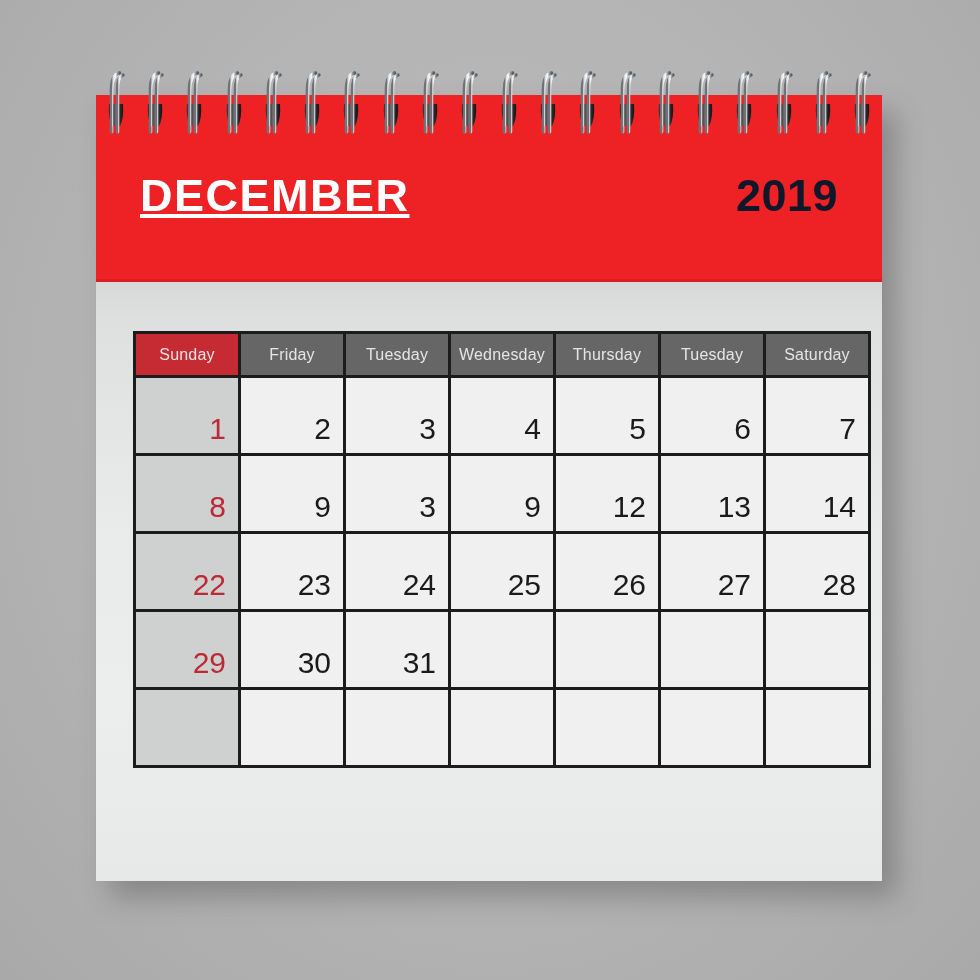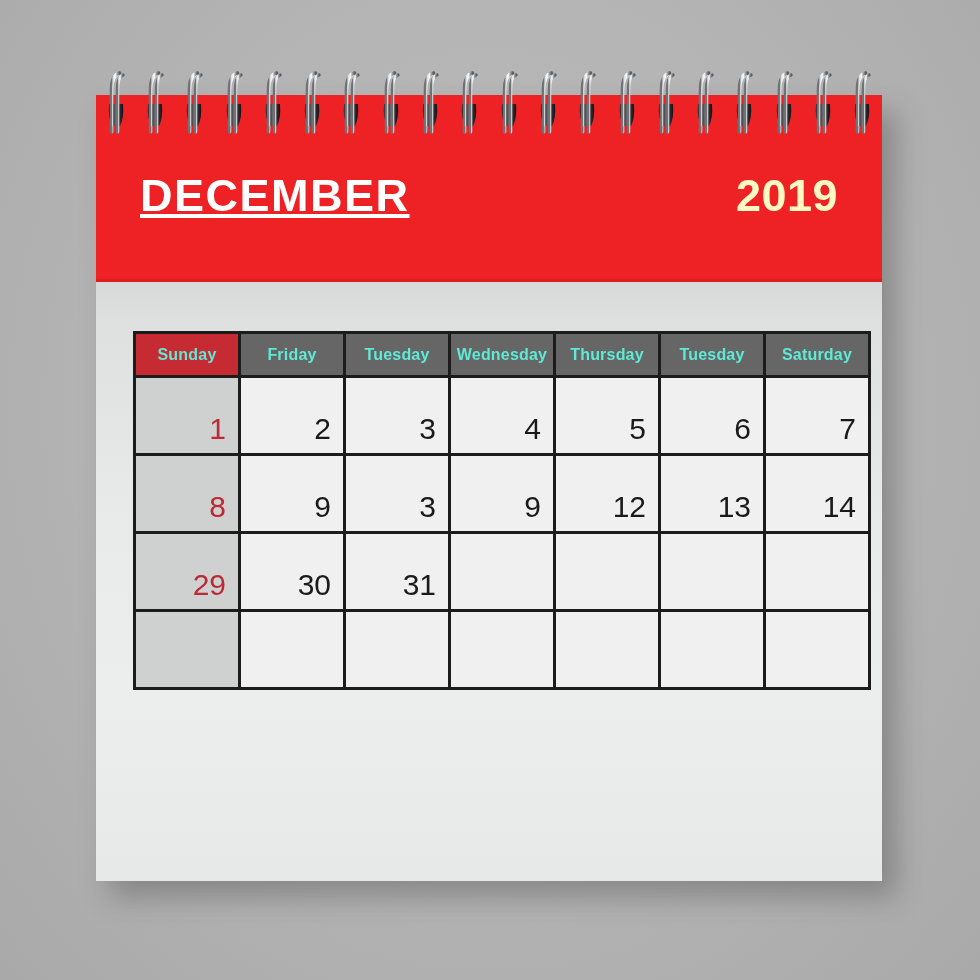--- a/index.html
+++ b/index.html
@@ -62,21 +62,21 @@
     white-space: nowrap;
     text-decoration: underline;
   }
   #year-label {
     position: absolute;
     right: 44px;
     top: 78px;
     font-size: 45px;
     font-weight: bold;
     letter-spacing: 0.5px;
-    color: #fef9c3;
+    color: #0f172a;
     line-height: 1;
     white-space: nowrap;
   }
 
   
   #paper-body {
     position: absolute;
     left: 0;
     top: 187px;
     width: 100%;
@@ -110,23 +110,23 @@
     table-layout: fixed;
   }
   #calendar-grid th, #calendar-grid td {
     border: 3px solid #1c1c1c;
     padding: 0;
     width: 102px;
   }
   #calendar-grid th {
     height: 41px;
     background: #666666;
-    color: #5eead4;
+    color: #e5e5e5;
     font-size: 16px;
-    font-weight: bold;
+    font-weight: normal;
     text-align: center;
     vertical-align: middle;
     letter-spacing: 0.2px;
   }
   #calendar-grid th.sunday-head {
     background: #c62a32;
   }
   #calendar-grid td {
     height: 68px;
     background: #f0f0f0;
@@ -628,20 +628,29 @@
         <tr>
           <td class="sunday-cell">8</td>
           <td>9</td>
           <td>3</td>
           <td>9</td>
           <td>12</td>
           <td>13</td>
           <td>14</td>
         </tr>
         <tr>
+          <td class="sunday-cell">22</td>
+          <td>23</td>
+          <td>24</td>
+          <td>25</td>
+          <td>26</td>
+          <td>27</td>
+          <td>28</td>
+        </tr>
+        <tr>
           <td class="sunday-cell">29</td>
           <td>30</td>
           <td>31</td>
           <td class="empty-cell"></td>
           <td class="empty-cell"></td>
           <td class="empty-cell"></td>
           <td class="empty-cell"></td>
         </tr>
         <tr>
           <td class="sunday-cell empty-cell"></td>

